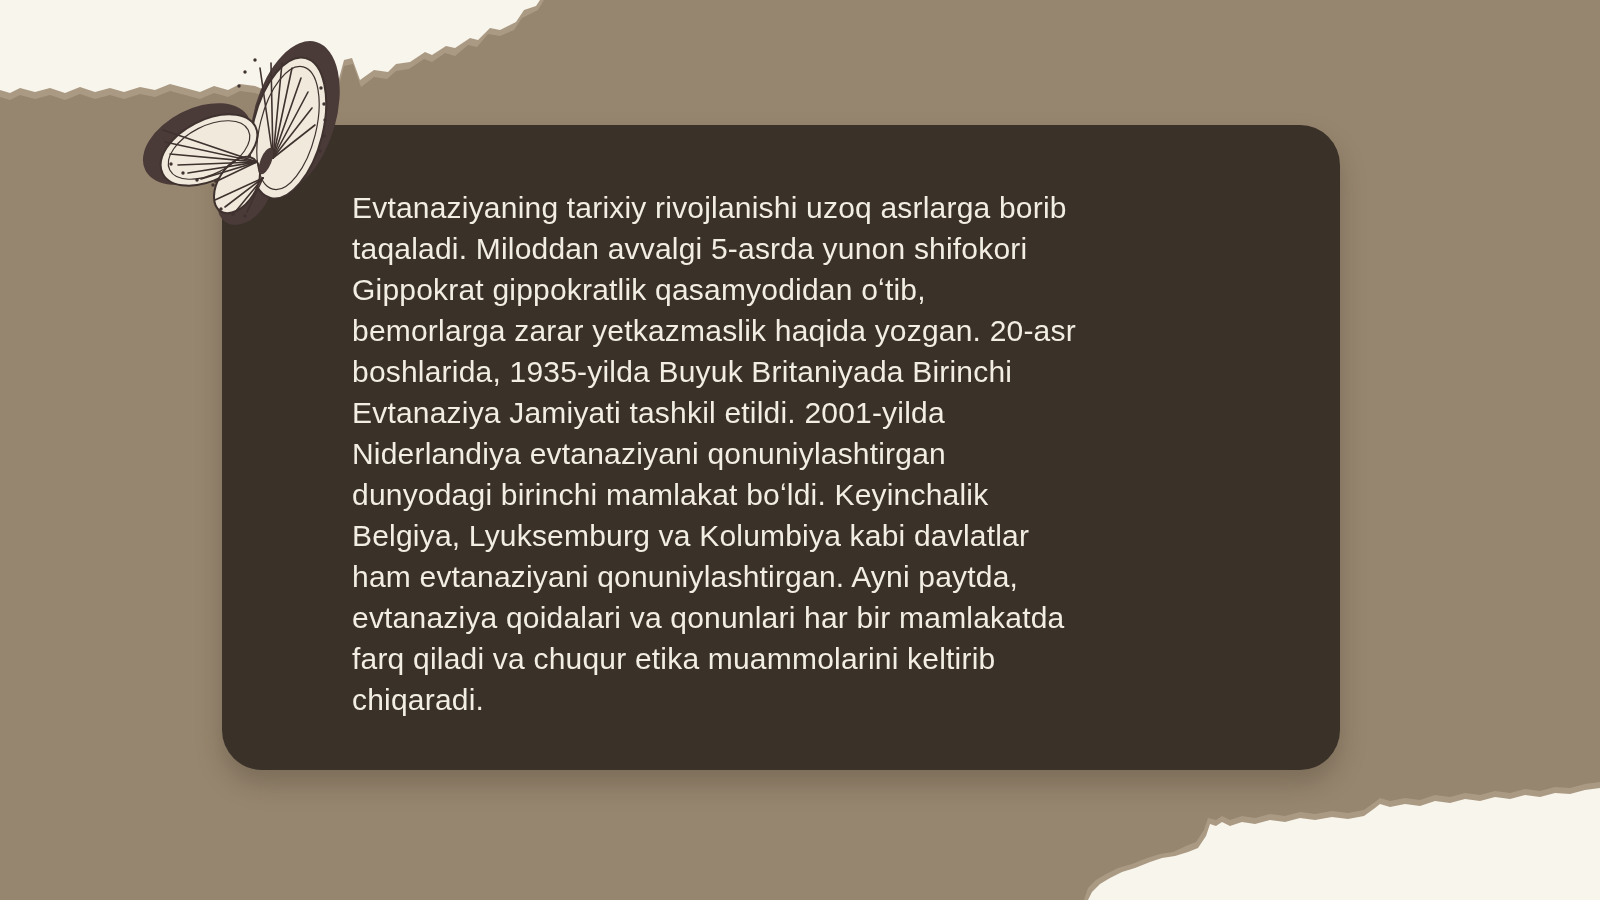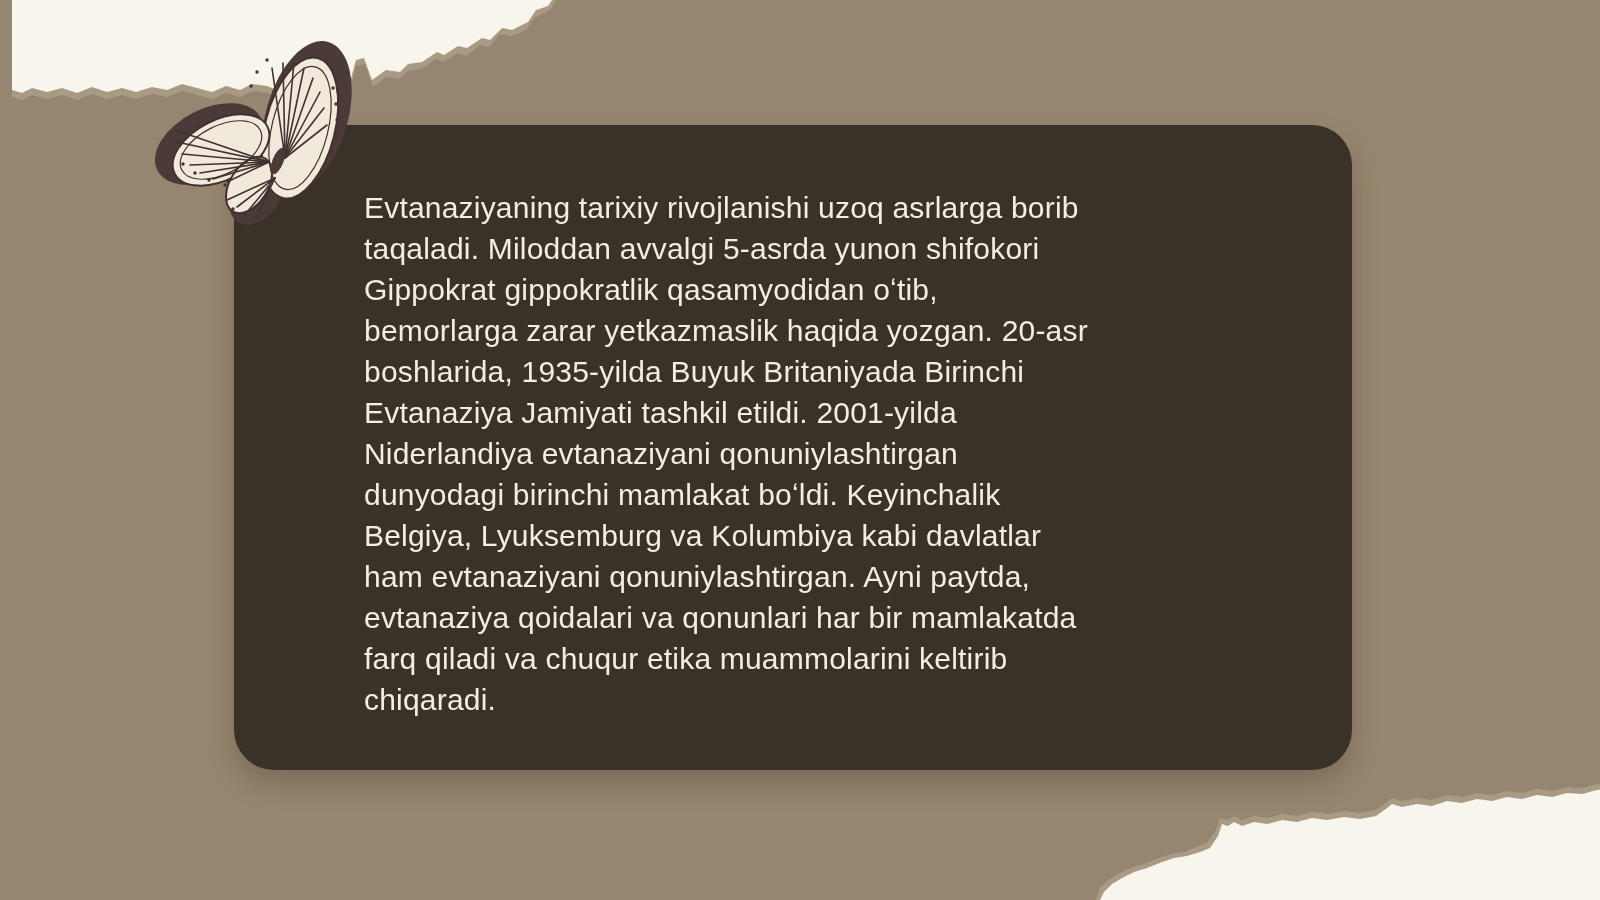--- a/index.html
+++ b/index.html
@@ -10,21 +10,20 @@
     width: 1600px;
     height: 900px;
     position: relative;
     overflow: hidden;
     background: #97866F;
     font-family: "Liberation Sans", sans-serif;
   }
   .stage {
     position: absolute;
     inset: 0;
-    margin-left: 12px;
   }
   
   .torn-top {
     position: absolute;
     left: 0;
     top: 0;
     width: 560px;
     height: 120px;
     z-index: 1;
   }

